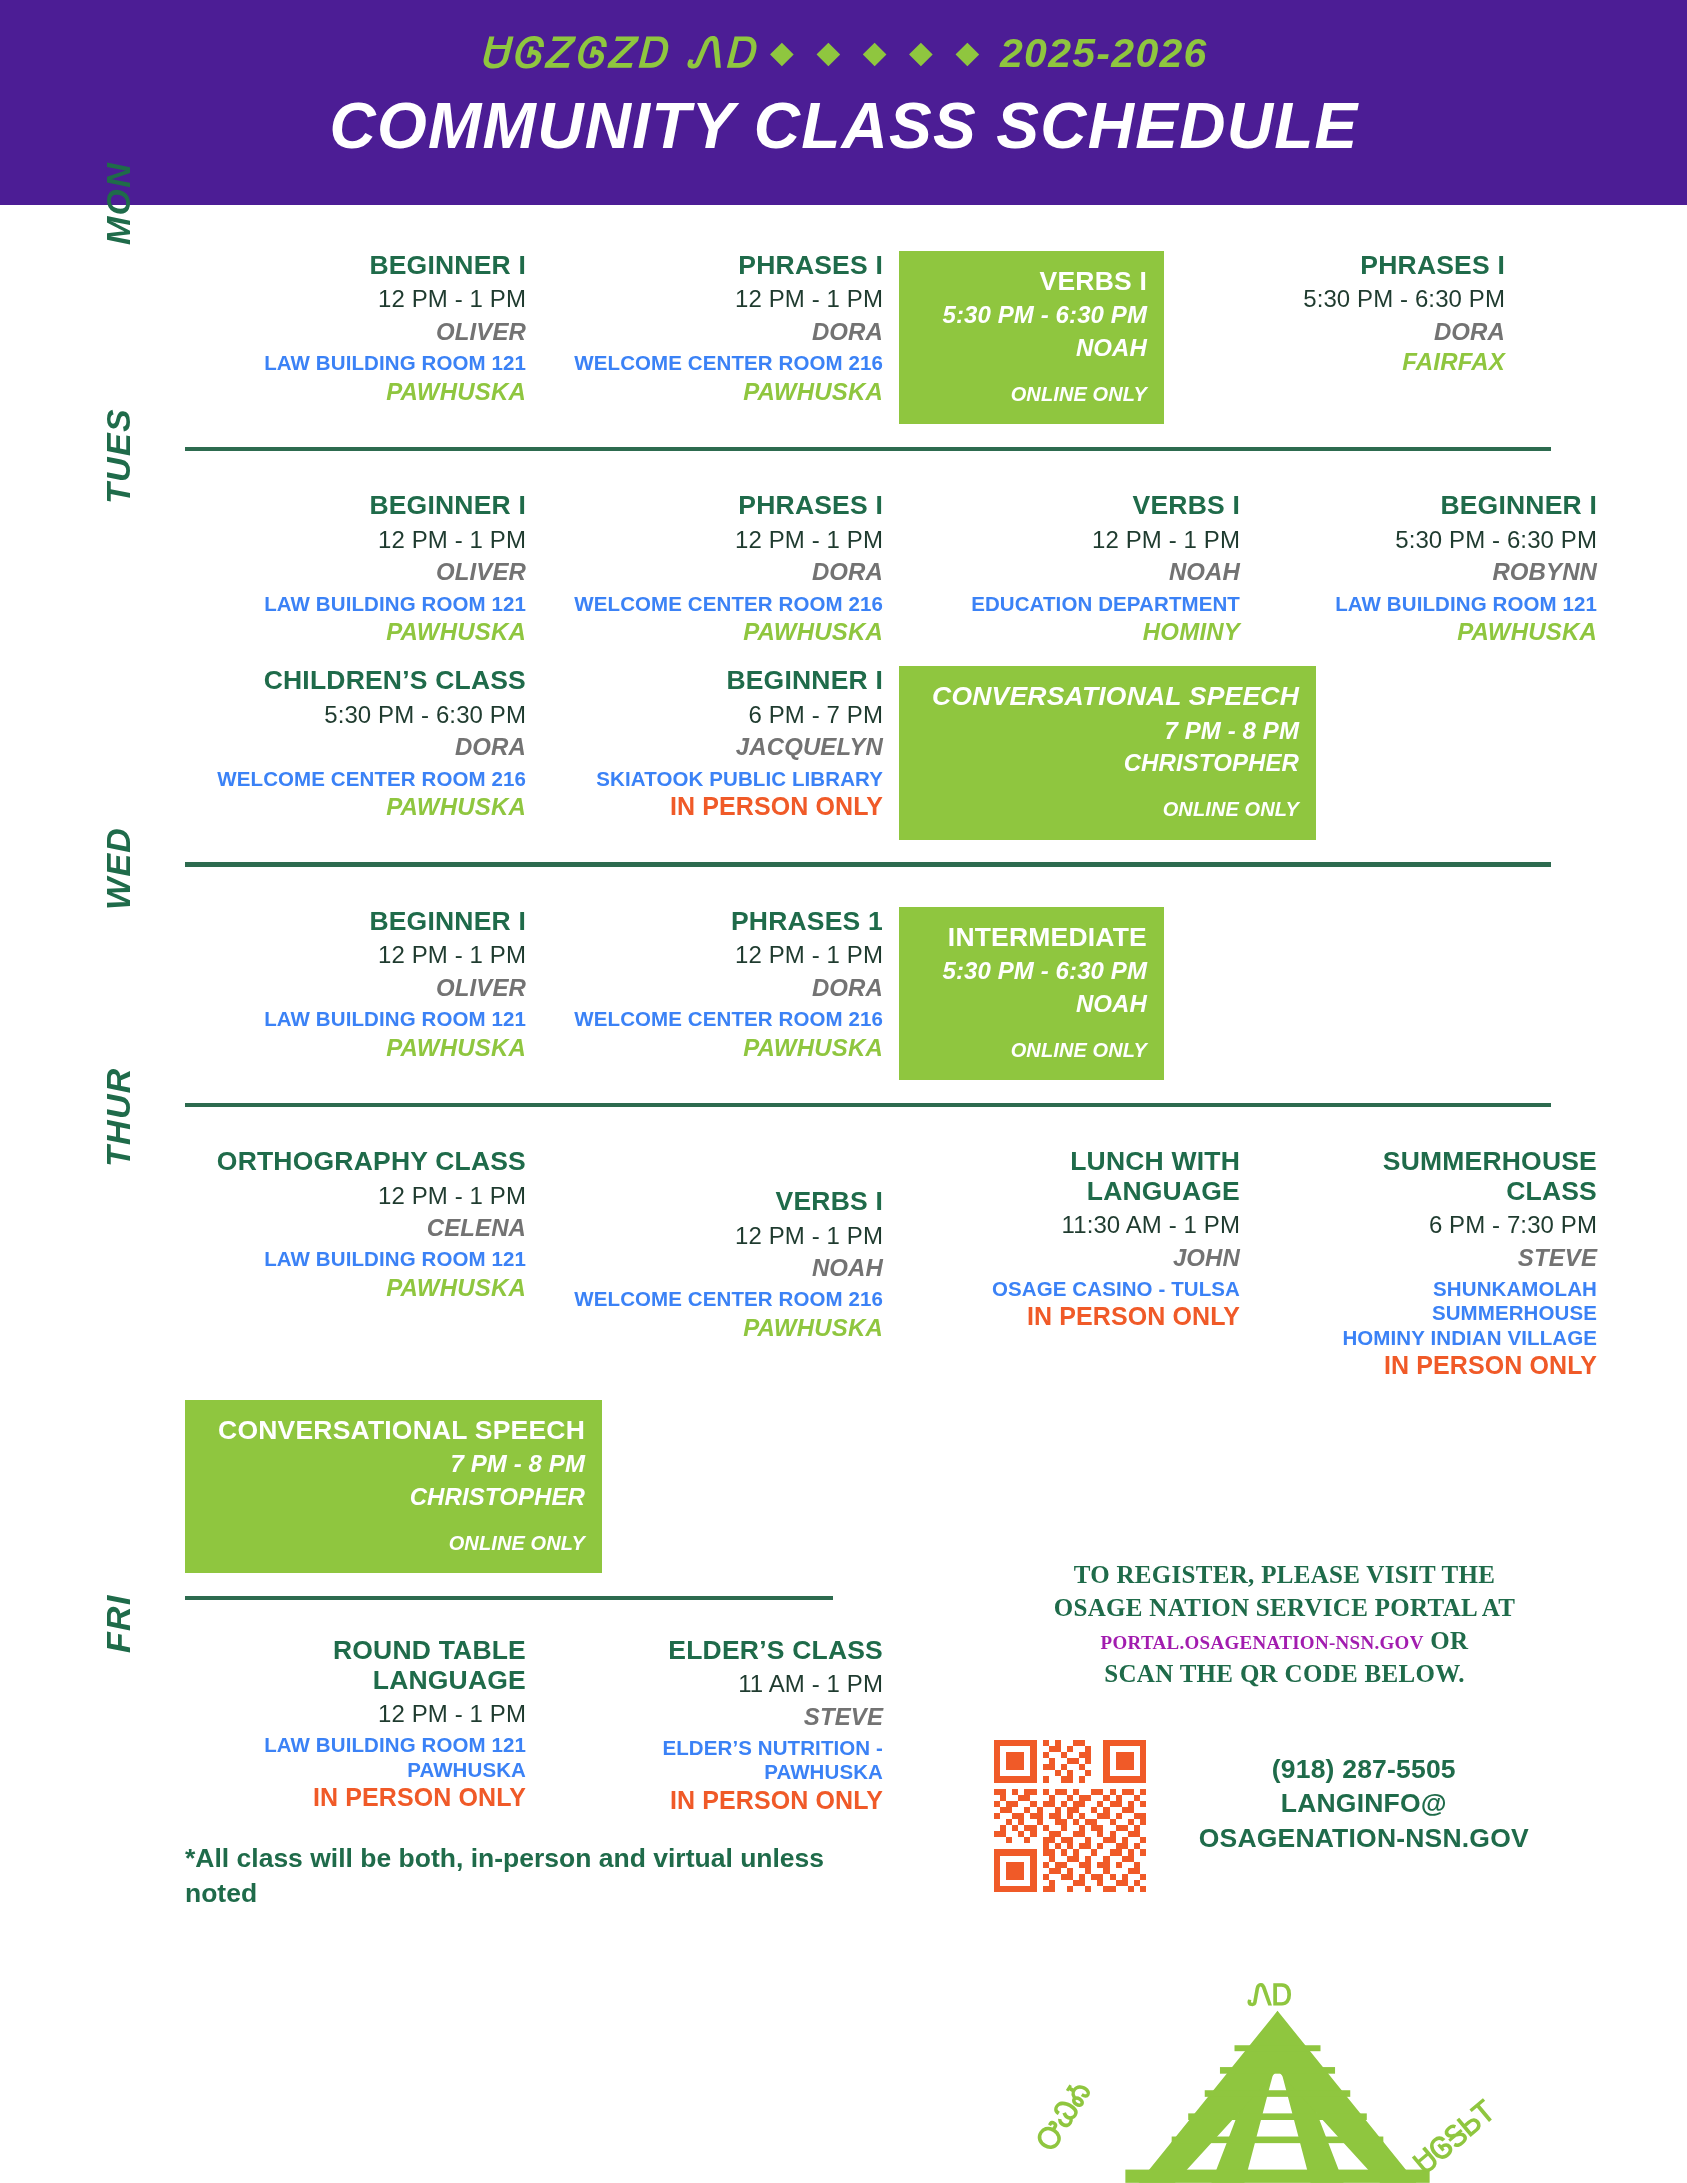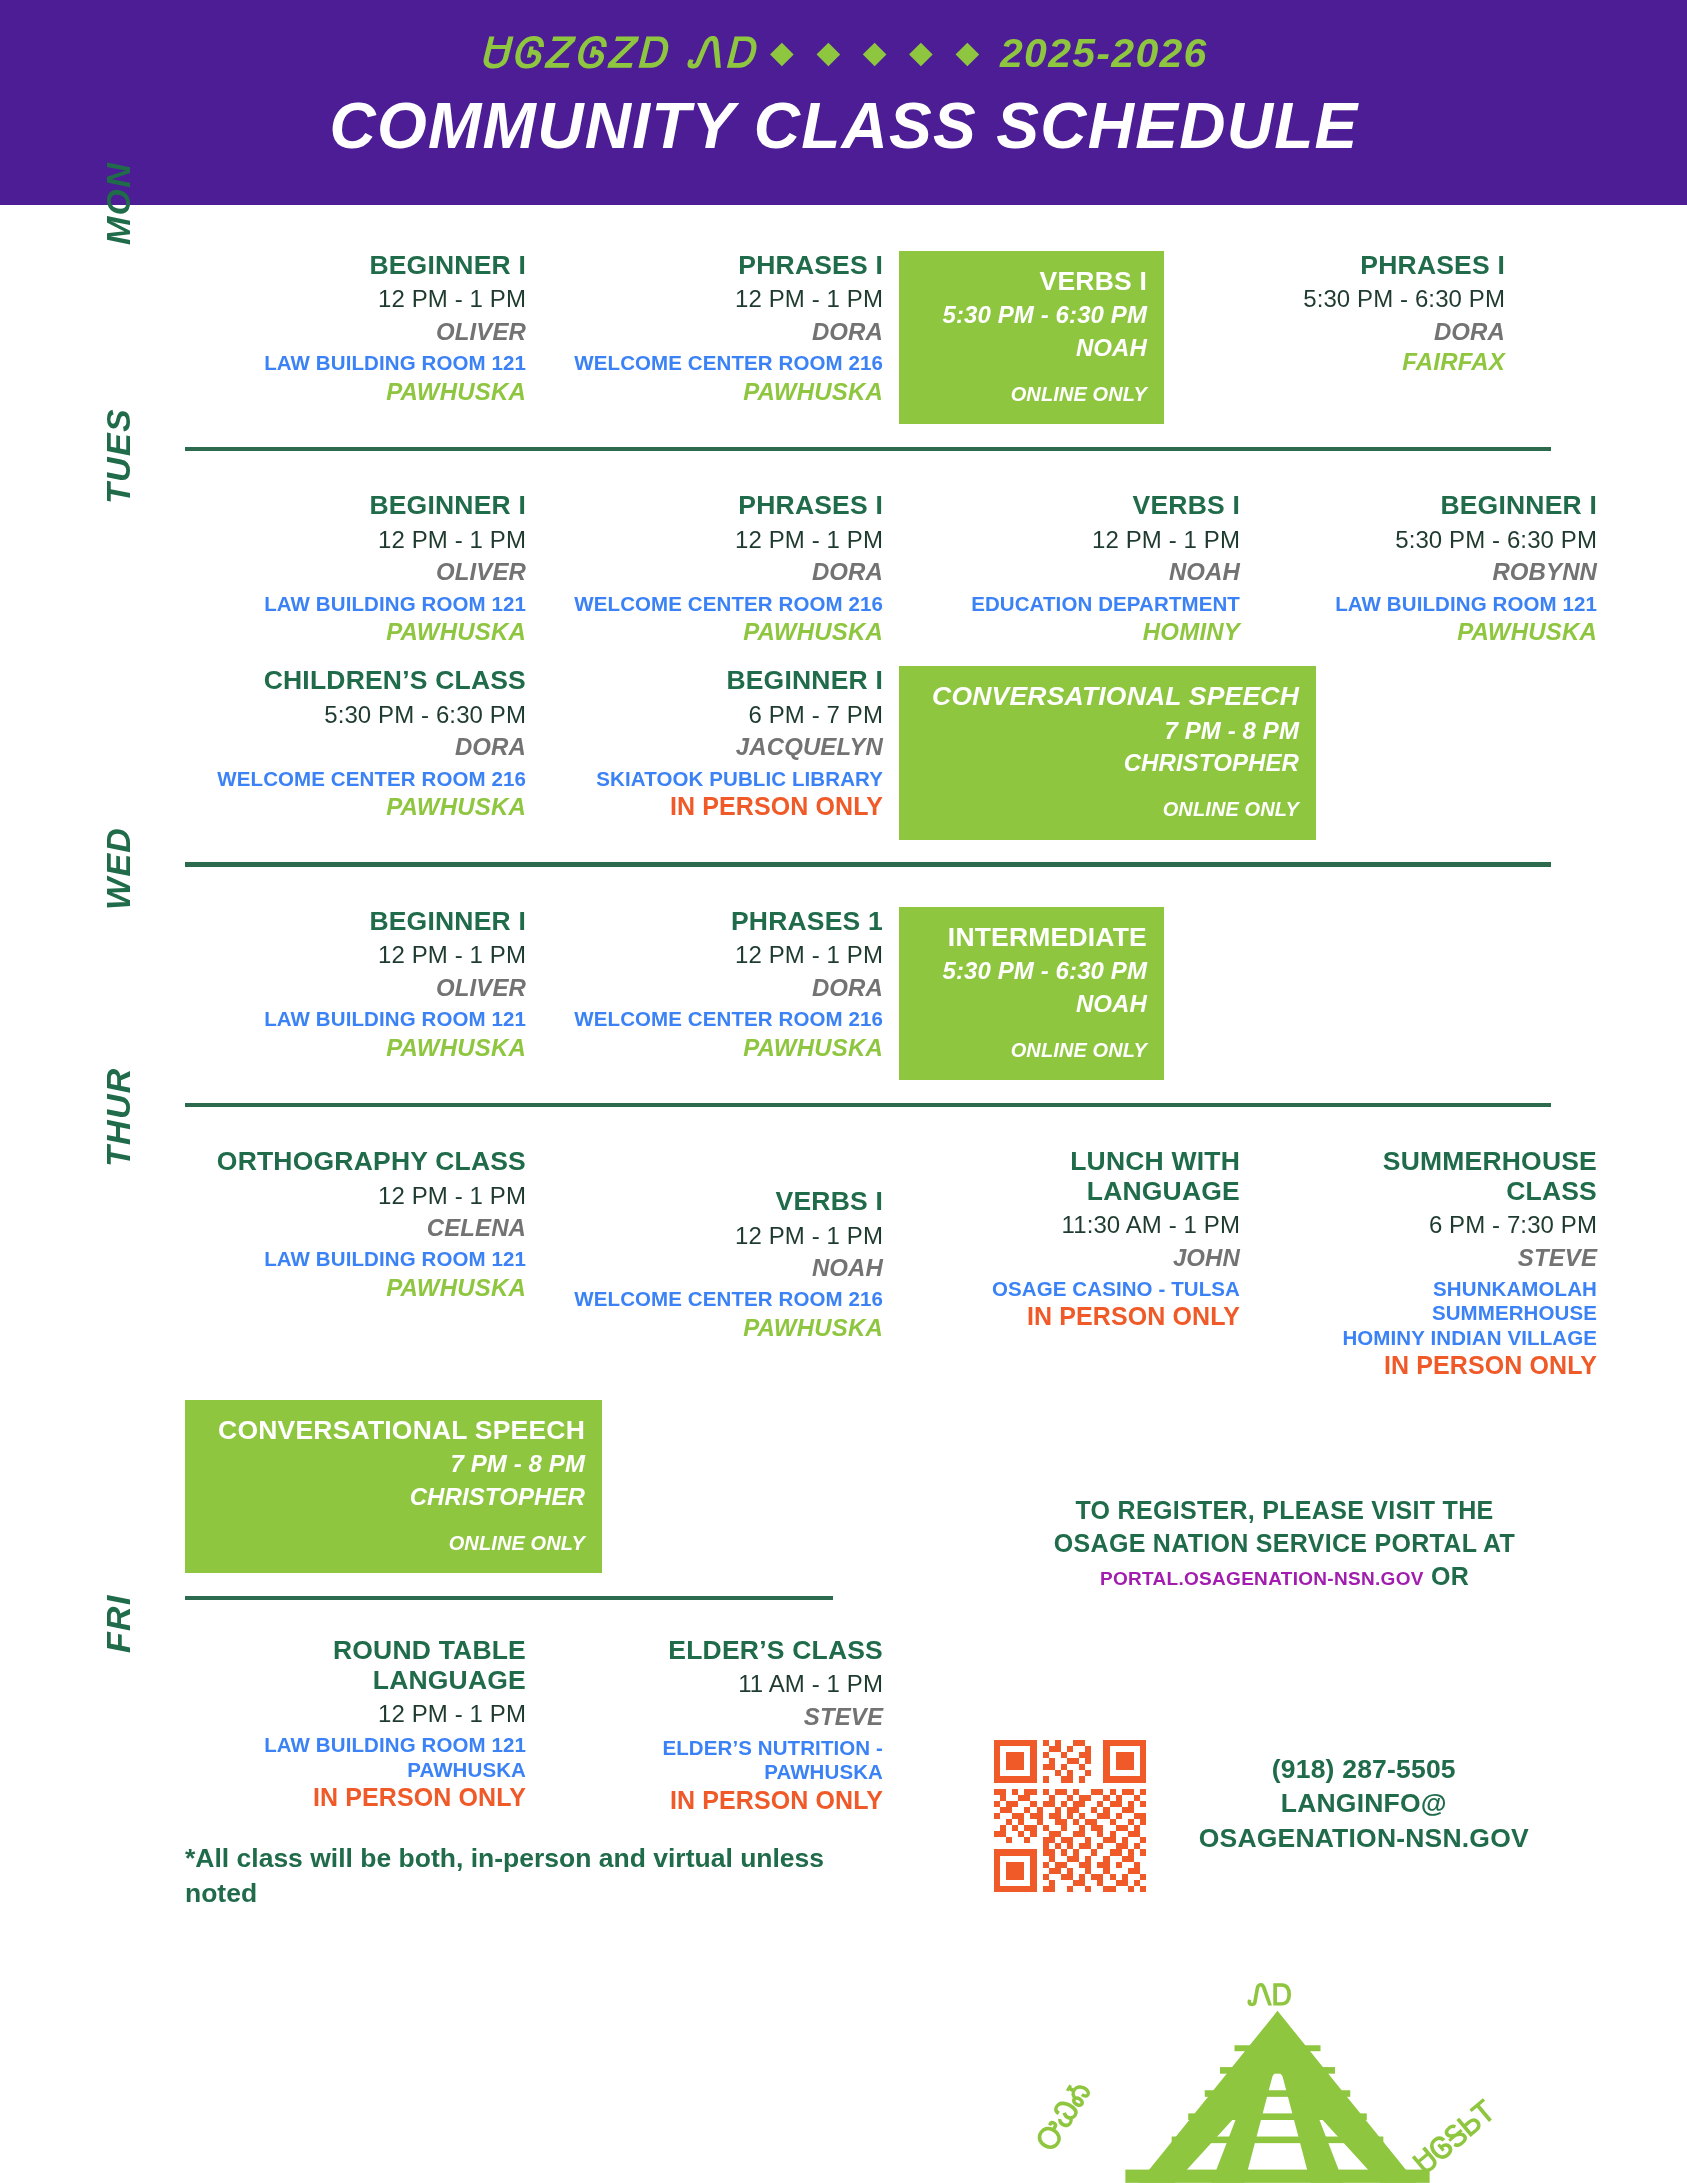--- a/index.html
+++ b/index.html
@@ -180,23 +180,24 @@
     width: 1366px;
   }
   .divider.short {
     width: 648px;
   }
 
   
   .register {
     position: absolute;
     right: 106px;
-    top: 1494px;
+    top: 1558px;
     width: 595px;
     text-align: center;
+    font-family: Liberation Serif, serif;
   }
   .reg-line {
     color: #1f6b4a;
     font-size: 25px;
     font-weight: bold;
     line-height: 1.32;
     letter-spacing: 0.3px;
   }
   .reg-url {
     color: #a21caf;
@@ -459,20 +460,21 @@
 
   <div class="footnote">*All class will be both, in-person and virtual unless noted</div>
 </div>
 
 <div class="register">
   <div class="reg-line">TO REGISTER, PLEASE VISIT THE</div>
   <div class="reg-line">OSAGE NATION SERVICE PORTAL AT</div>
   <div class="reg-line">
     <span class="reg-url">PORTAL.OSAGENATION-NSN.GOV</span><span> OR</span>
   </div>
+  <div class="reg-line">SCAN THE QR CODE BELOW.</div>
 </div>
 
 <div class="contact-wrap">
   <svg class="qr" viewBox="0 0 25 25" shape-rendering="crispEdges">
     <rect width="25" height="25" fill="#ffffff"></rect>
     <g fill="#f05a28">
       <rect x="0" y="0" width="7" height="1"></rect>
         <rect x="0" y="6" width="7" height="1"></rect>
       <rect x="0" y="0" width="1" height="7"></rect>
         <rect x="6" y="0" width="1" height="7"></rect>

